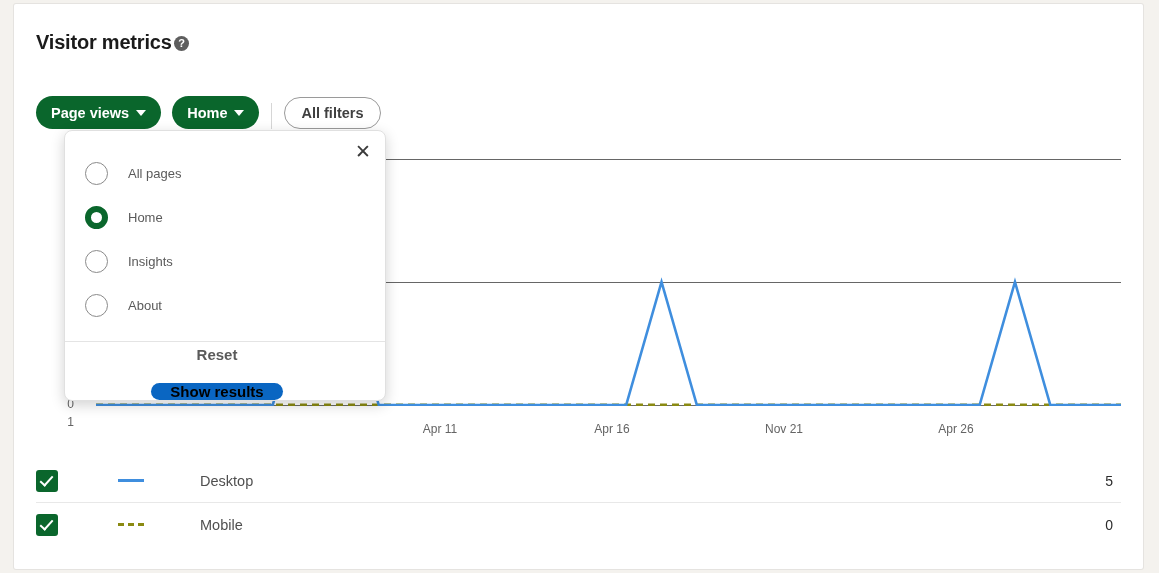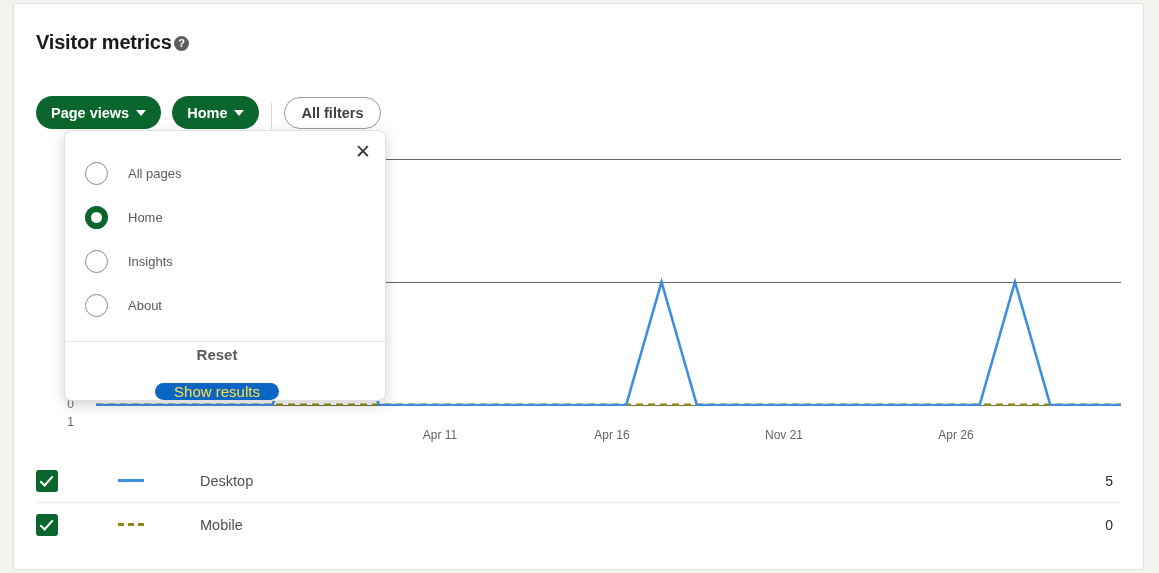--- a/index.html
+++ b/index.html
@@ -128,21 +128,21 @@
   }
   #plot-svg {
     position: absolute;
     left: 60px;
     top: 0;
     width: 1025px;
     height: 262px;
   }
   .x-tick-label {
     position: absolute;
-    top: 284px;
+    top: 278px;
     font-size: 12px;
     color: #646464;
     transform: translateX(-50%);
     white-space: nowrap;
   }
 
   
   #legend {
     position: absolute;
     left: 22px;
@@ -263,23 +263,23 @@
     color: #5a5a5a;
     cursor: pointer;
     padding: 6px 10px;
   }
   #show-results-button {
     background: #0a66c2;
     border: none;
     border-radius: 18px;
     height: 39px;
     padding: 0 19px;
-    color: #fde047;
+    color: #000000;
     font-size: 15px;
-    font-weight: 400;
+    font-weight: 700;
     cursor: pointer;
   }
 </style>
 </head>
 <body>
 
 <div id="card">
 
   <div id="page-title">Visitor metrics</div>
   <div id="help-icon">?</div>

